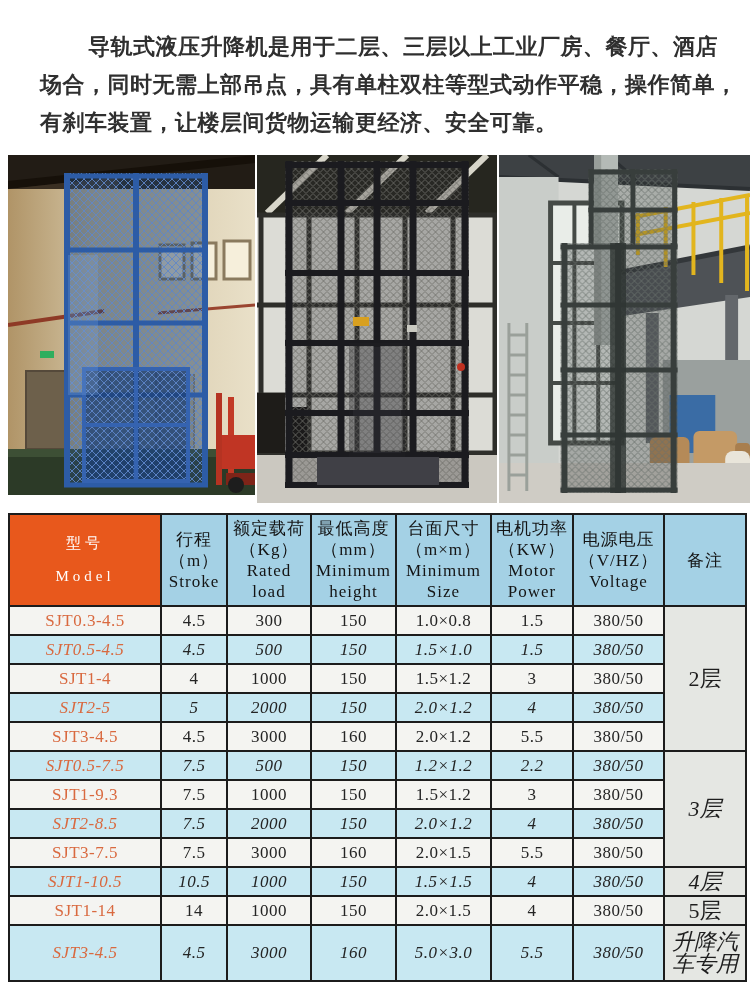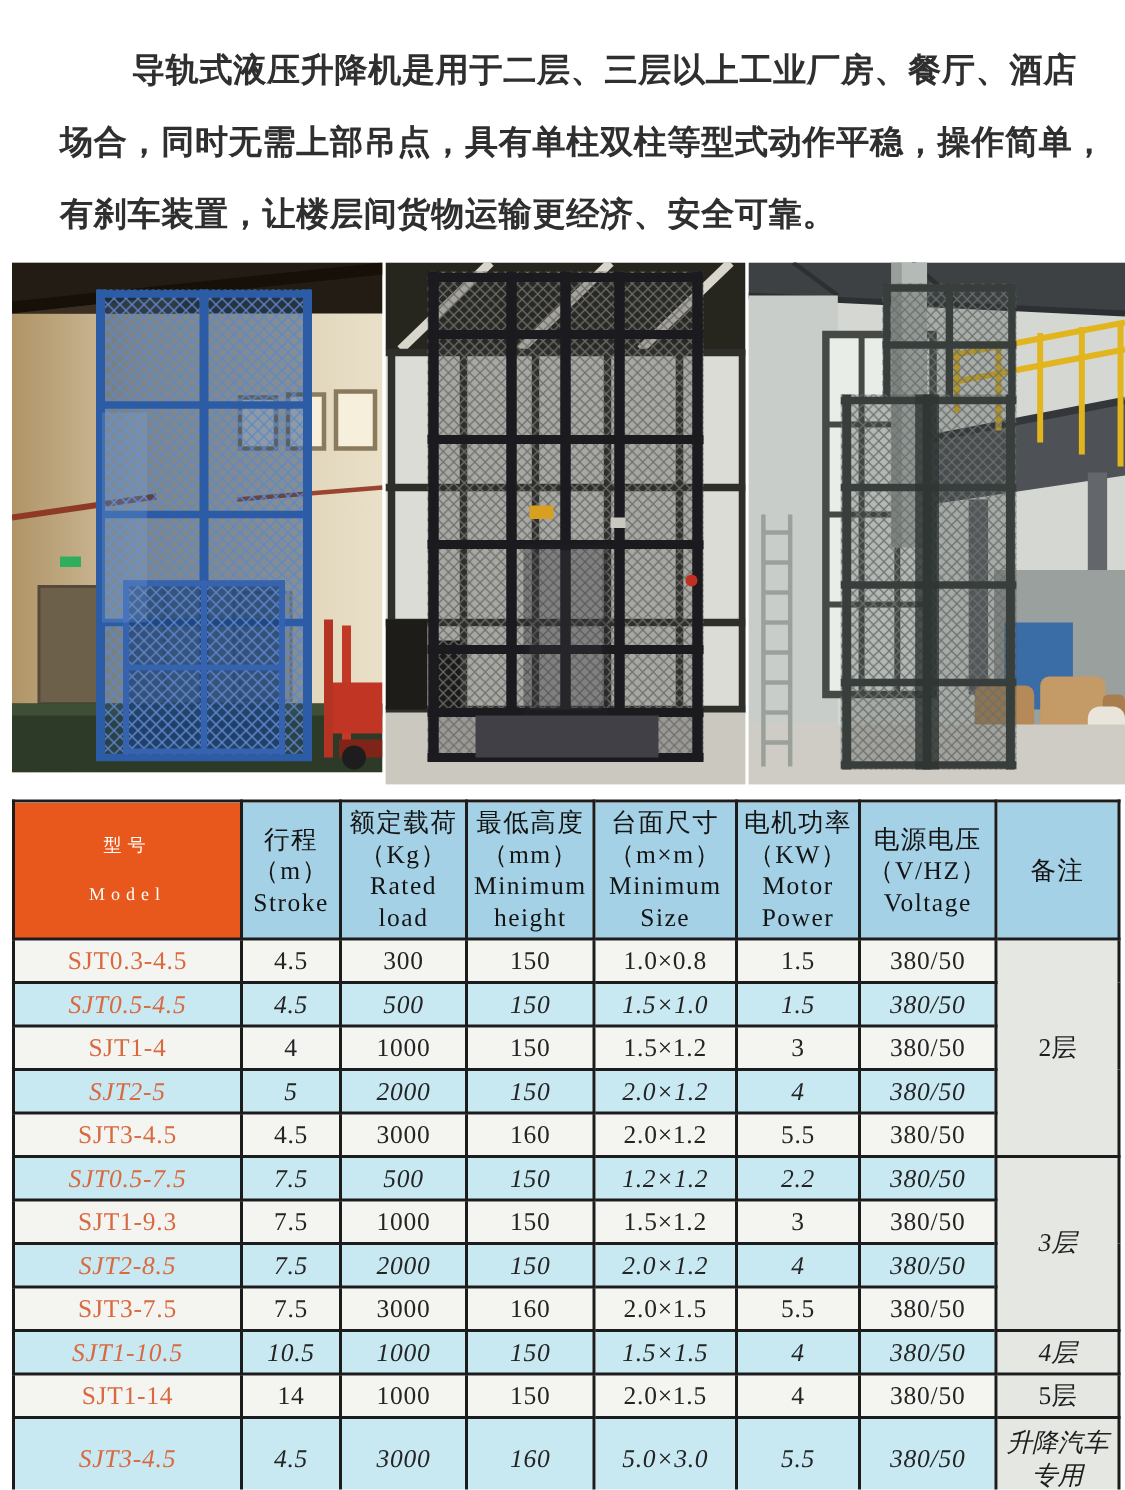--- a/index.html
+++ b/index.html
@@ -6,21 +6,21 @@
   html,body { width:750px; background:#ffffff; }
   body {
     height:993px; overflow:hidden;
     font-family:"Liberation Sans","DejaVu Sans",sans-serif;
   }
 
   
   .intro { margin:28px 38px 0 40px; }
   .intro-line {
     font-size:22px; line-height:38px; font-weight:600;
-    color:#2f2f2f; letter-spacing:.5px; white-space:nowrap;margin-top:10px;
+    color:#2f2f2f; letter-spacing:.5px; white-space:nowrap;
   }
   .intro-line.indent { text-indent:48px; }
 
   
   .photos { display:flex; align-items:flex-start; gap:2px; margin-top:13px; padding-left:8px; }
   .photo { display:block; line-height:0; }
   .photo svg { display:block; }
 
   
   .spec-table {
@@ -34,28 +34,28 @@
   }
   .spec-table thead tr { height:92px; }
   .spec-table tbody tr { height:29px; }
   .spec-table tbody tr.row-last { height:56px; }
   .spec-table th {
     background:var(--hblue,#a4d1e5); font-weight:normal;
     font-size:17px; color:#141414;
   }
   .spec-table th .h-line { line-height:21px; letter-spacing:1px; }
   .spec-table th.th-model { background:var(--horange,#e8581c); color:#ffffff; }
-  .spec-table th.th-model .h-line { line-height:33px; font-size:12px; letter-spacing:4px; }
+  .spec-table th.th-model .h-line { line-height:33px; font-size:15px; letter-spacing:4px; }
   tr.row-white td { background:var(--rowwhite,#f4f4f1); }
   tr.row-blue  td { background:var(--rowblue,#c8e8f2);font-style:italic; }
   td.model-cell { color:var(--model,#d9693f); font-size:17px; letter-spacing:.5px; }
   td.spec-cell  { color:#242424; font-size:17px; letter-spacing:.5px; }
   td.remark-cell {
     background:var(--remark,#e5e7e3) !important;
-    color:#1e1e1e; font-size:17px; line-height:22px; padding:0 2px;margin-top:40px;
+    color:#1e1e1e; font-size:22px; line-height:22px; padding:0 2px;margin-top:40px;
   }
 </style>
 </head>
 <body>
 
 <div class="page">
 
   <div class="intro">
     <div class="intro-line indent">导轨式液压升降机是用于二层、三层以上工业厂房、餐厅、酒店</div>
     <div class="intro-line">场合，同时无需上部吊点，具有单柱双柱等型式动作平稳，操作简单，</div>

